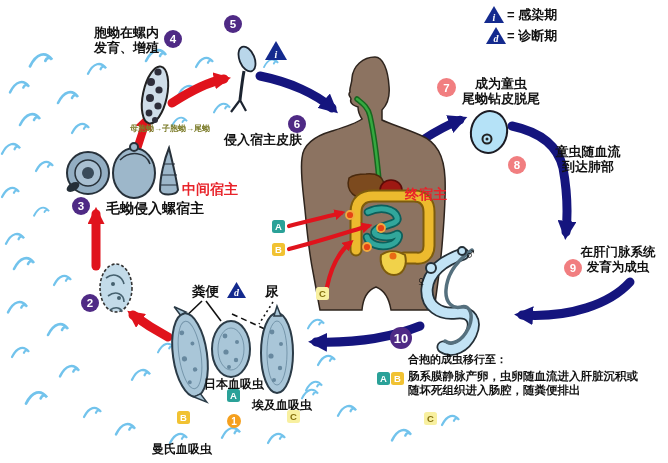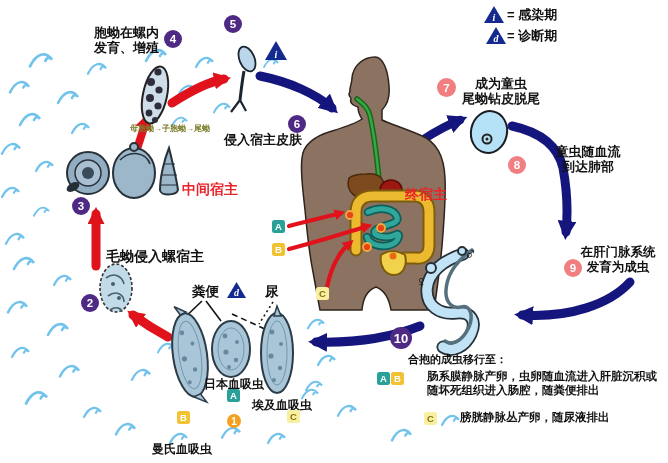--- a/index.html
+++ b/index.html
@@ -16,21 +16,21 @@
   .bc.orange{background:#f5a01e;width:14px;height:14px;font-size:10px;}
   .bl{position:absolute;width:13px;height:13px;border-radius:2.5px;color:#fff;font-weight:bold;
       font-size:9.5px;display:flex;align-items:center;justify-content:center;}
   .bl.teal{background:#2aa198;}
   .bl.gold{background:#f1c232;}
   .bl.pale{background:#f8f0a0;color:#85700d;}
   .tri{position:absolute;width:20px;height:17px;background:#142a8e;
        clip-path:polygon(50% 0,100% 100%,0 100%);display:flex;align-items:flex-end;justify-content:center;
        color:#fff;font-family:"Liberation Serif","DejaVu Serif",serif;font-style:italic;font-weight:bold;font-size:10px;}
   .ctr{text-align:center;}
-  .mig{position:absolute;color:#111;font-weight:bold;font-size:11.5px;line-height:13.5px;margin-left:19px;}
+  .mig{position:absolute;color:#111;font-weight:bold;font-size:11.5px;line-height:13.5px;}
   .sym{position:absolute;color:#111;font-weight:bold;}
 </style>
 </head>
 <body>
 
 <div id="canvas">
 
 <svg id="art" width="668" height="463" viewBox="0 0 668 463">
   <defs>
     <path id="wv" d="M0,13 C6,1 14,-1 20,7 C18,4 15,5 14,8" fill="none" stroke-linecap="round"></path>
@@ -250,21 +250,21 @@
 
 <div class="bc" style="left:288px;top:115px;">6</div>
 <div class="lbl" style="left:224px;top:133px;">侵入宿主皮肤</div>
 
 <div class="chain" style="left:130px;top:123px;">母胞蚴→子胞蚴→尾蚴</div>
 
 <div class="host" style="left:182px;top:181px;">中间宿主</div>
 <div class="host" style="left:405px;top:186px;">终宿主</div>
 
 <div class="bc" style="left:72px;top:197px;">3</div>
-<div class="lbl" style="left:106px;top:201px;font-size:14px;margin-top:48px;">毛蚴侵入螺宿主</div>
+<div class="lbl" style="left:106px;top:201px;font-size:14px;">毛蚴侵入螺宿主</div>
 
 <div class="bc" style="left:81px;top:294px;">2</div>
 
 <div class="lbl" style="left:192px;top:285px;font-size:13.5px;text-align:center;">粪便</div>
 <div class="tri" style="left:227px;top:282px;width:19px;height:16px;">
       <span>d</span>
     </div>
 <div class="lbl" style="left:265px;top:285px;font-size:13.5px;">尿</div>
 
 <div class="lbl" style="left:204px;top:377px;font-size:12px;">日本血吸虫</div>
@@ -299,15 +299,14 @@
 
 <div class="sym" style="left:464px;top:244px;font-size:17px;">♂</div>
 <div class="sym" style="left:415px;top:273px;font-size:16px;">♀</div>
 
 <div class="bc big" style="left:390px;top:327px;">10</div>
 <div class="lbl" style="left:408px;top:352px;font-size:11px;">合抱的成虫移行至：</div>
 <div class="bl teal" style="left:377px;top:372px;">A</div>
 <div class="bl gold" style="left:391px;top:372px;">B</div>
 <div class="mig" style="left:408px;top:370px;width:240px;">肠系膜静脉产卵，虫卵随血流进入肝脏沉积或随坏死组织进入肠腔，随粪便排出</div>
 <div class="bl pale" style="left:424px;top:412px;">C</div>
-<div class="mig" style="left:441px;top:411px;width:220px;">膀胱静脉丛产卵，随尿液排出</div>
 
 </div>
 
 </body></html>

